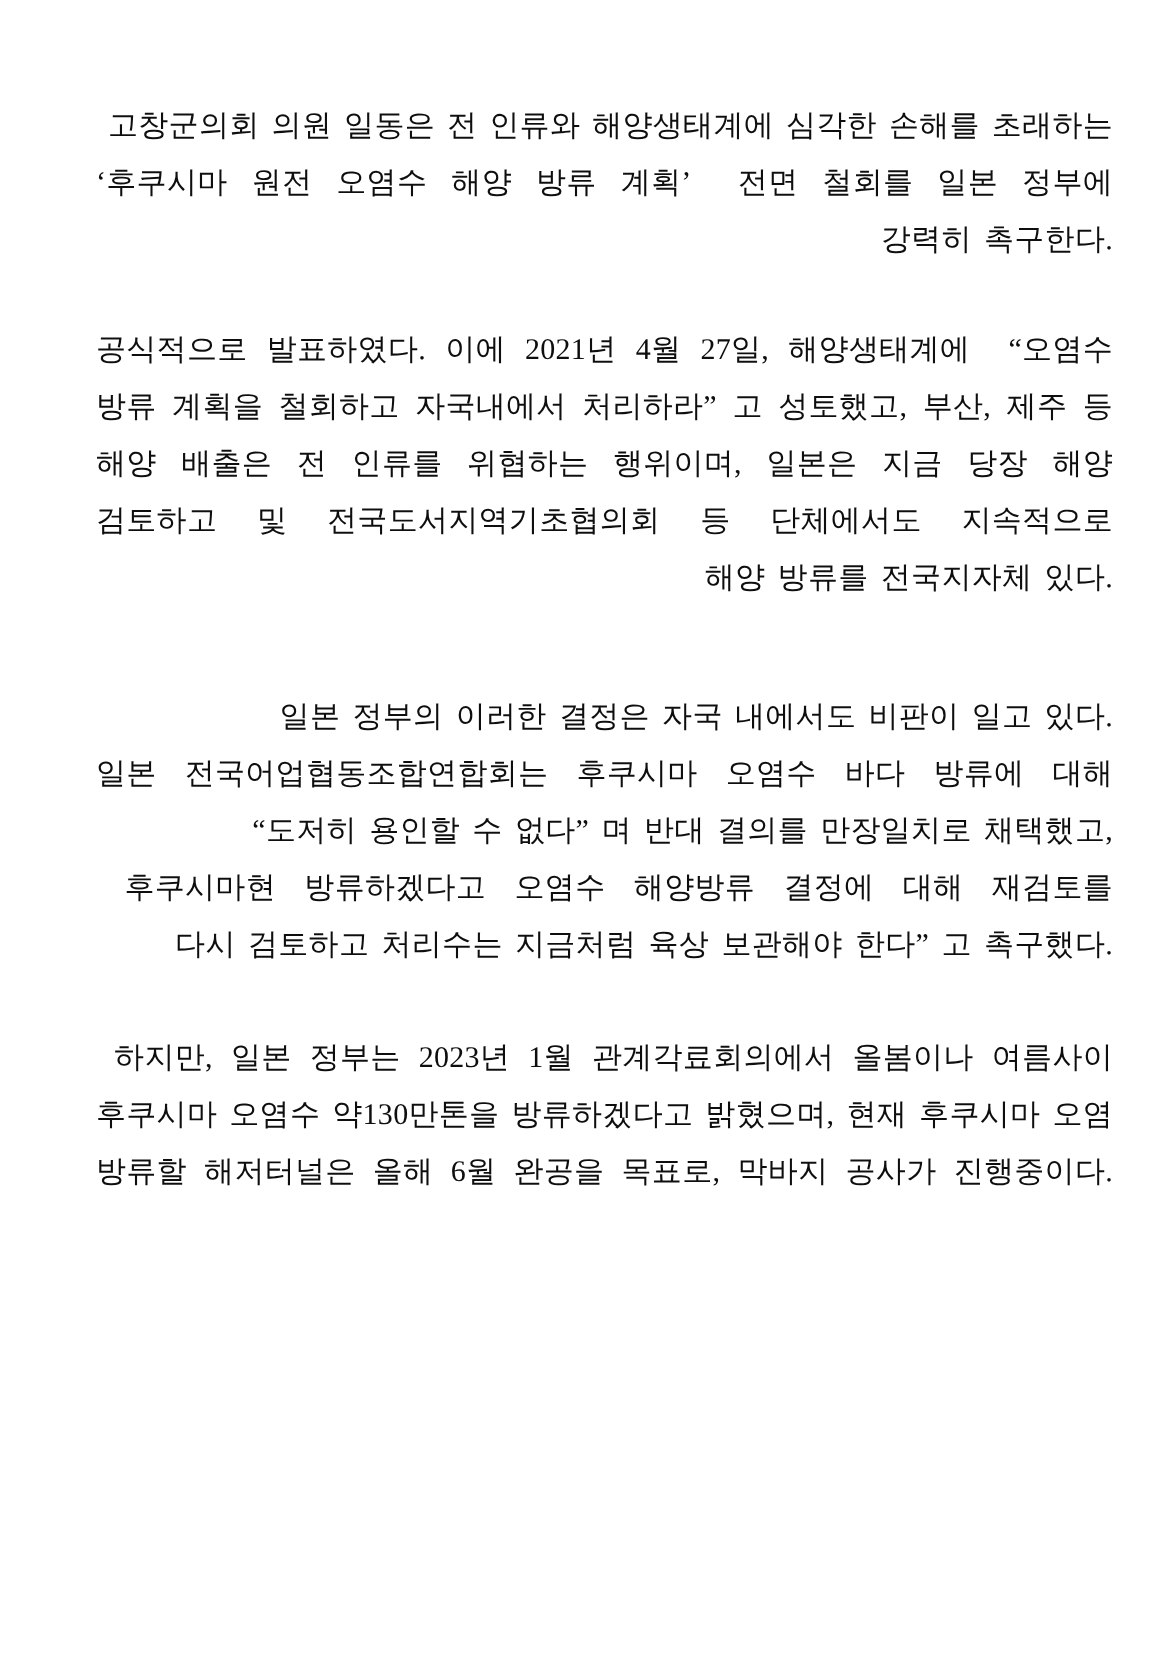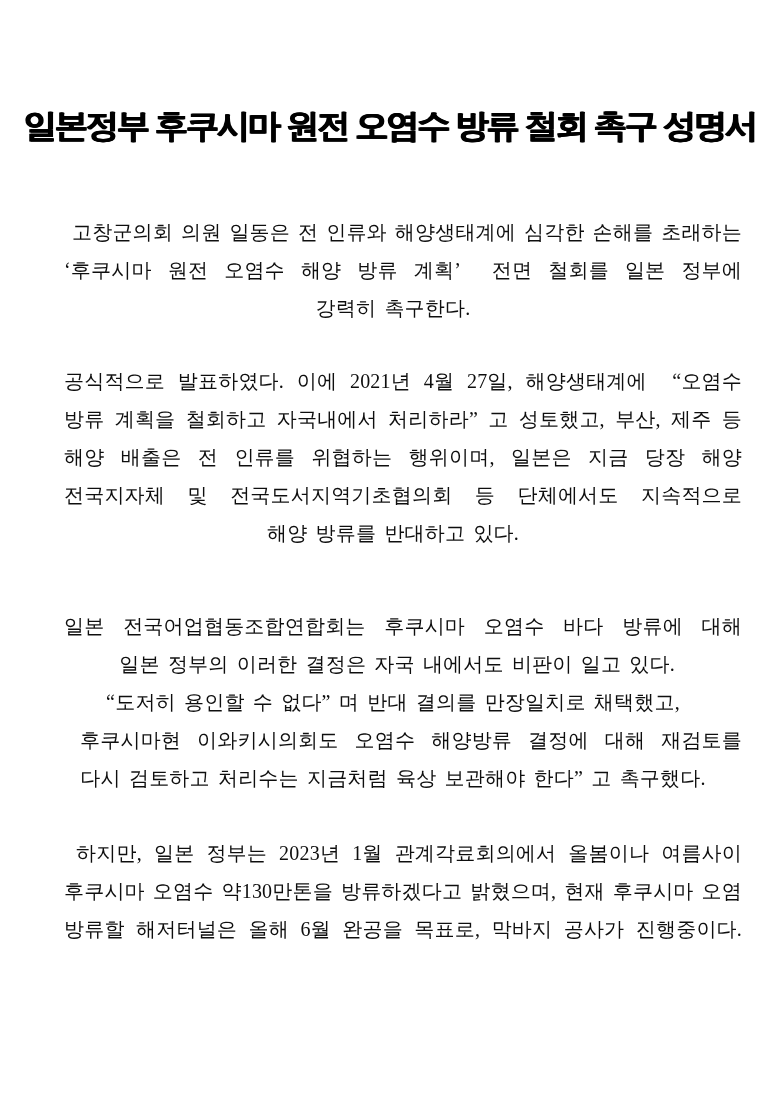--- a/index.html
+++ b/index.html
@@ -40,57 +40,56 @@
   .para.p3 { margin-top: 55px; }
   .para.p4 { margin-top: 37px; }
   .line {
     margin: 0;
     height: 38px;
     line-height: 38px;
     white-space: pre-wrap;
     overflow: hidden;
     letter-spacing: 0.2px;
     word-spacing: 3px;
-    text-align: center;
+    text-align: right;
   }
   .line.j {
     text-align: justify;
     text-align-last: justify;
     word-spacing: normal;
     margin-left: 20px;
   }
 </style>
 </head>
 <body>
 
 <div class="page">
 
-  <h1 class="title">일본정부 후쿠시마 원전 오염수 방류 철회 촉구 성명서</h1>
 
   <section class="content">
 
     <div class="para p1">
       <p class="line j"> 고창군의회 의원 일동은 전 인류와 해양생태계에 심각한 손해를 초래하는</p>
       <p class="line j">‘후쿠시마 원전 오염수 해양 방류 계획’  전면 철회를 일본 정부에</p>
       <p class="line">강력히 촉구한다.</p>
     </div>
 
     <div class="para p2">
       <p class="line j">공식적으로 발표하였다. 이에 2021년 4월 27일, 해양생태계에  “오염수</p>
       <p class="line j">방류 계획을 철회하고 자국내에서 처리하라” 고 성토했고, 부산, 제주 등</p>
       <p class="line j">해양 배출은 전 인류를 위협하는 행위이며, 일본은 지금 당장 해양</p>
-      <p class="line j">전국지자체 및 전국도서지역기초협의회 등 단체에서도 지속적으로</p>
-      <p class="line">해양 방류를 반대하고 있다.</p>
+      <p class="line j">검토하고 및 전국도서지역기초협의회 등 단체에서도 지속적으로</p>
+      <p class="line">해양 방류를 전국지자체 있다.</p>
     </div>
 
     <div class="para p3">
+      <p class="line"> 일본 정부의 이러한 결정은 자국 내에서도 비판이 일고 있다.</p>
       <p class="line j">일본 전국어업협동조합연합회는 후쿠시마 오염수 바다 방류에 대해</p>
-      <p class="line"> 일본 정부의 이러한 결정은 자국 내에서도 비판이 일고 있다.</p>
       <p class="line">“도저히 용인할 수 없다” 며 반대 결의를 만장일치로 채택했고,</p>
-      <p class="line j"> 후쿠시마현 이와키시의회도 오염수 해양방류 결정에 대해 재검토를</p>
+      <p class="line j"> 후쿠시마현 방류하겠다고 오염수 해양방류 결정에 대해 재검토를</p>
       <p class="line">다시 검토하고 처리수는 지금처럼 육상 보관해야 한다” 고 촉구했다.</p>
     </div>
 
     <div class="para p4">
       <p class="line j"> 하지만, 일본 정부는 2023년 1월 관계각료회의에서 올봄이나 여름사이</p>
       <p class="line j">후쿠시마 오염수 약130만톤을 방류하겠다고 밝혔으며, 현재 후쿠시마 오염수를</p>
       <p class="line j">방류할 해저터널은 올해 6월 완공을 목표로, 막바지 공사가 진행중이다.</p>
     </div>
 
   </section>

